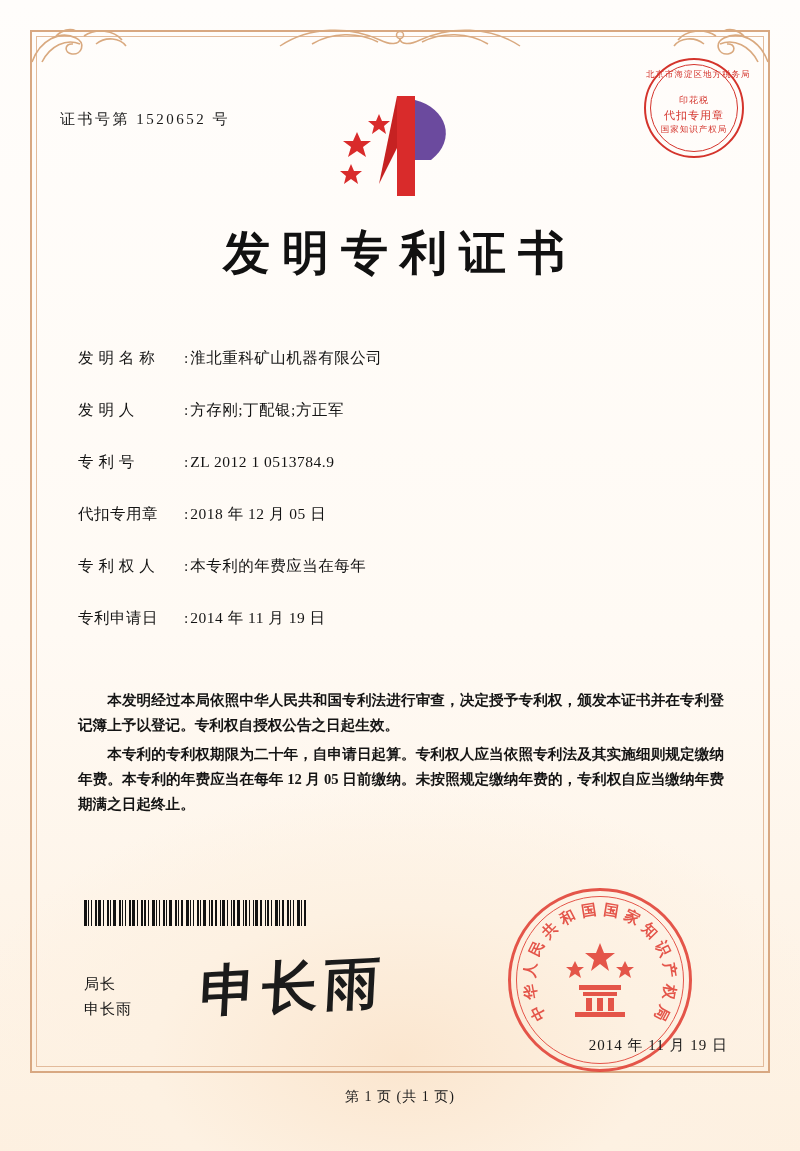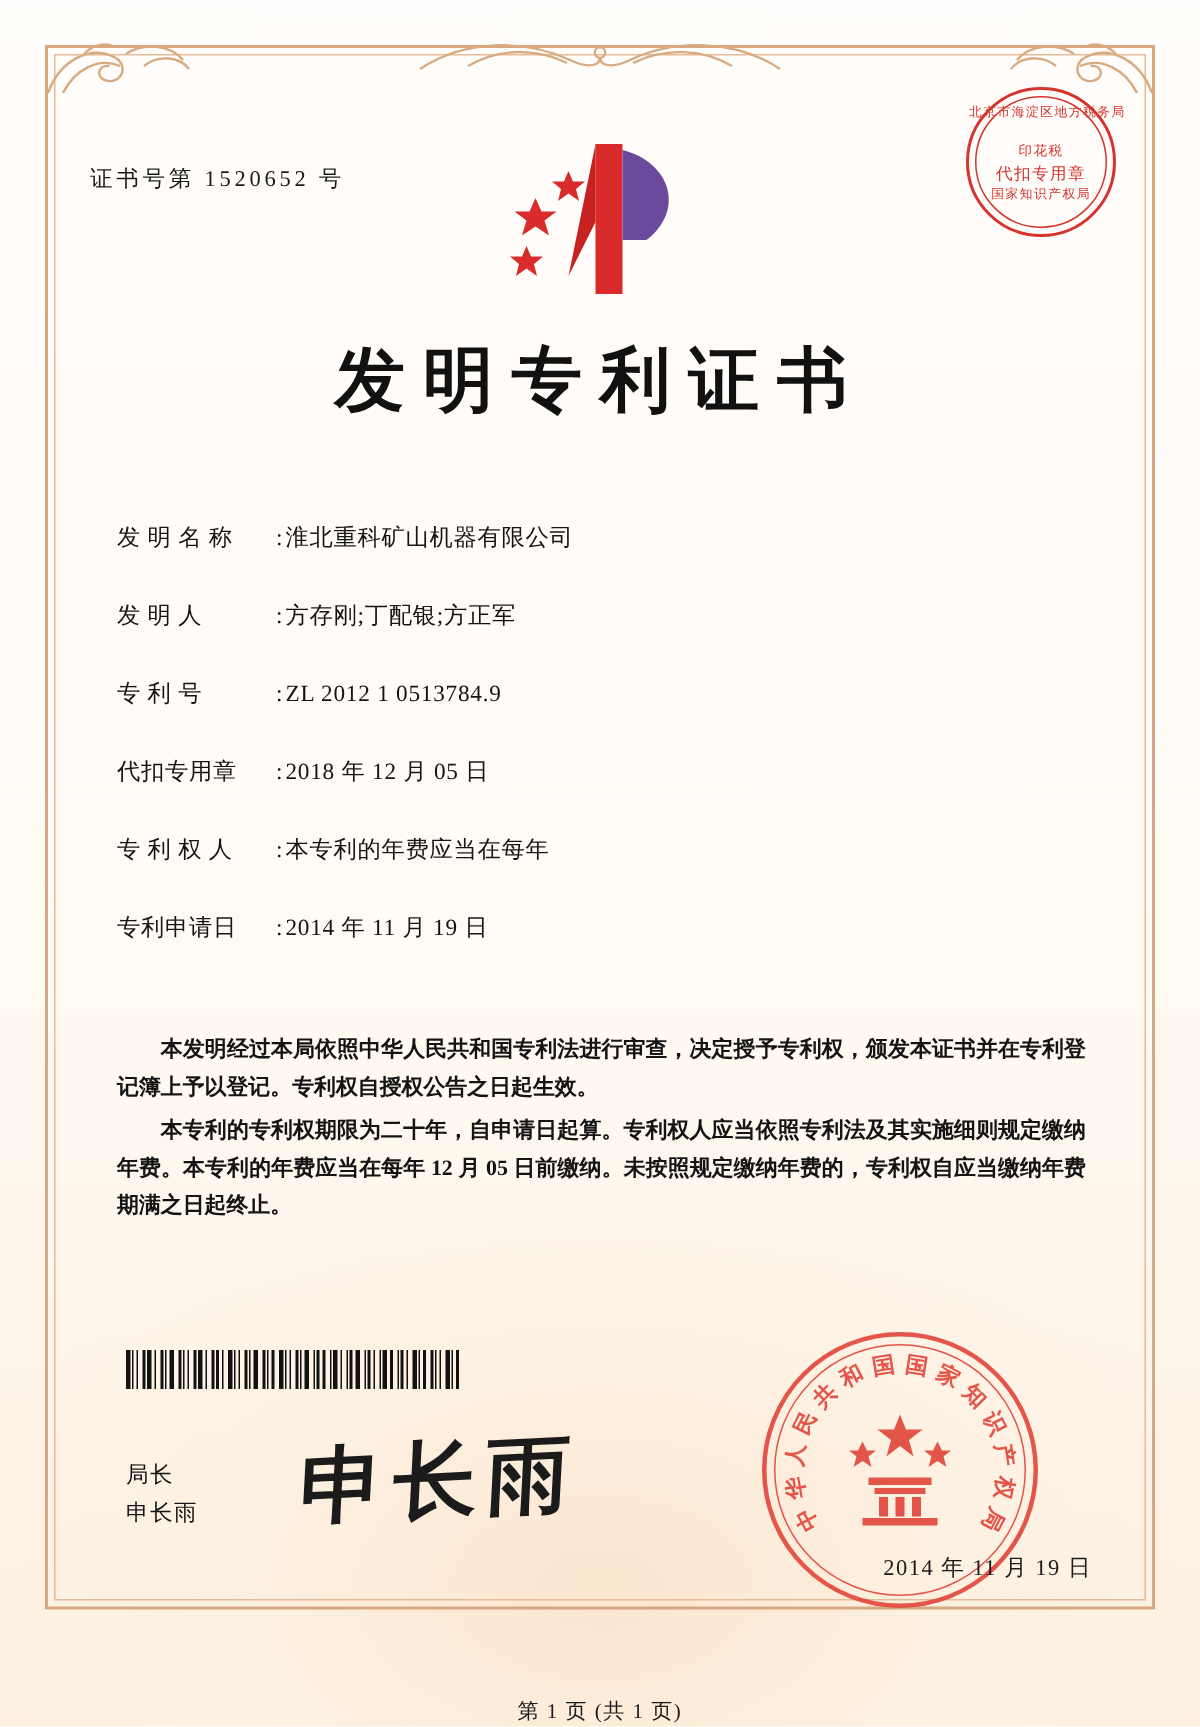--- a/index.html
+++ b/index.html
@@ -243,21 +243,20 @@
   }
 
   .footer {
     position: absolute;
     left: 0; right: 0;
     top: 1088px;
     text-align: center;
     font-size: 14px;
     color: #1a1a1a;
     letter-spacing: 1px;
-    margin-top: 44px;
   }
 </style>
 </head>
 <body>
 
 <div class="page">
 
   <div class="border-outer"></div>
   <div class="border-inner"></div>
 

